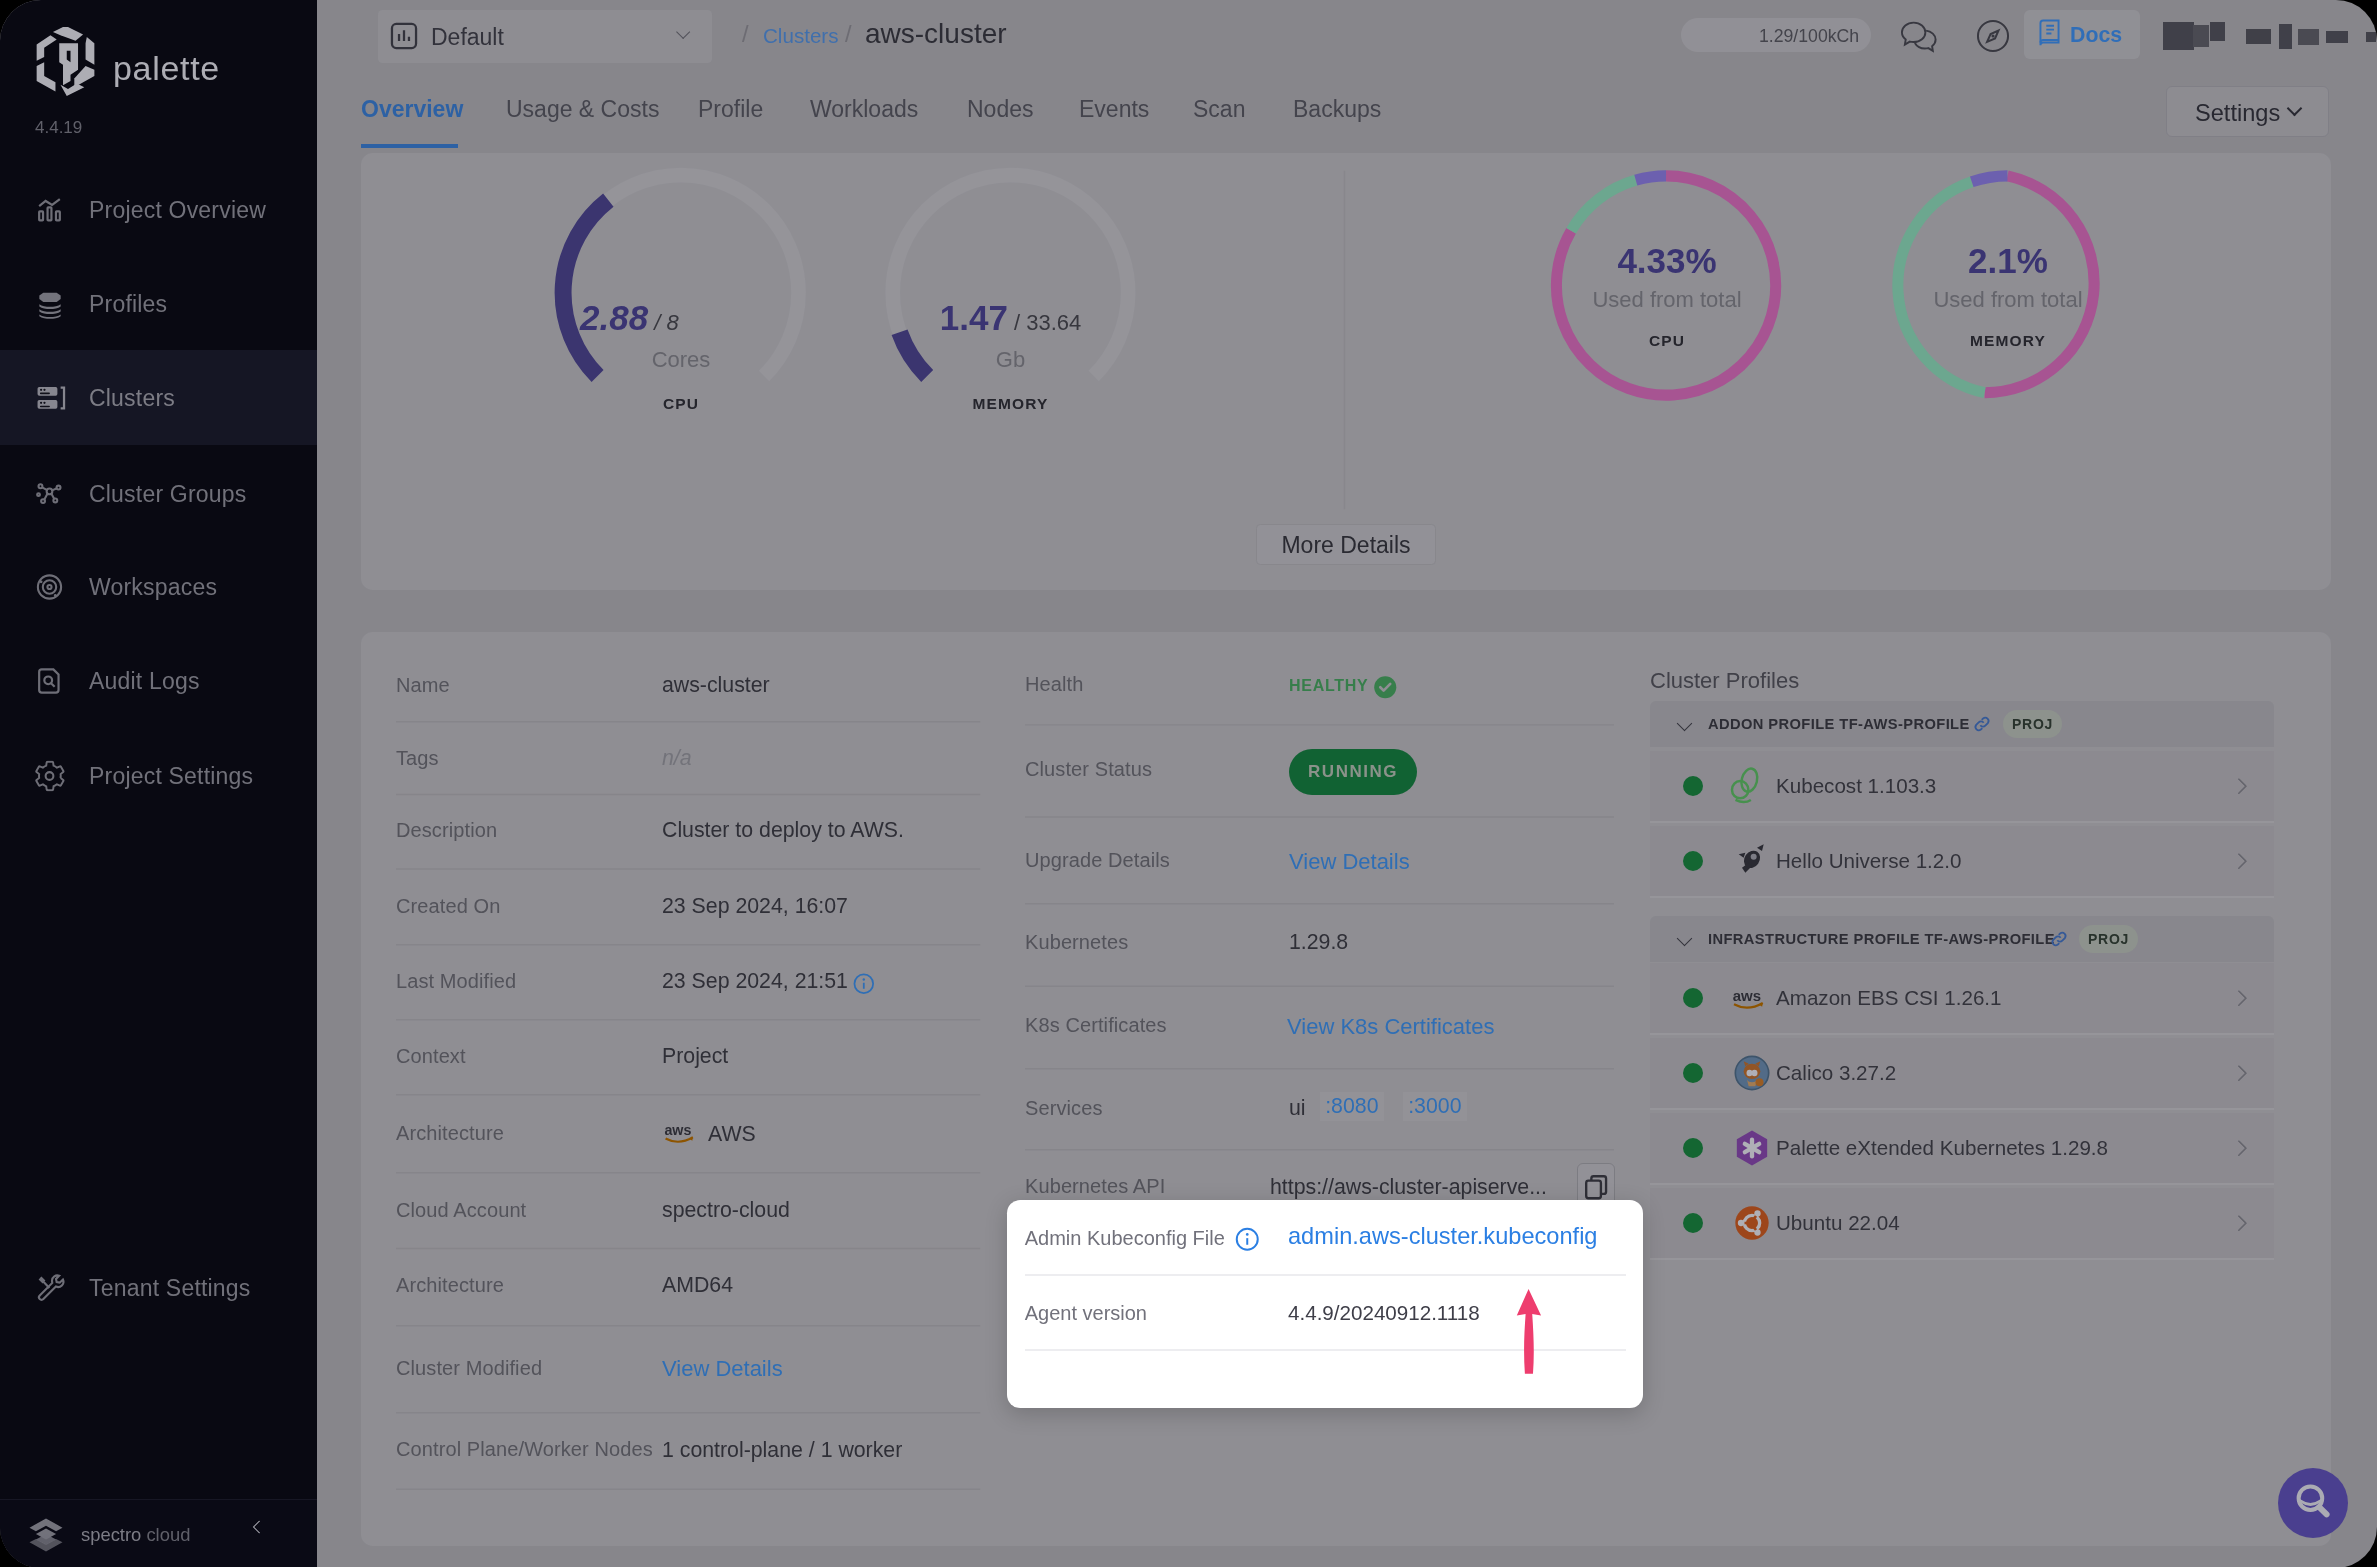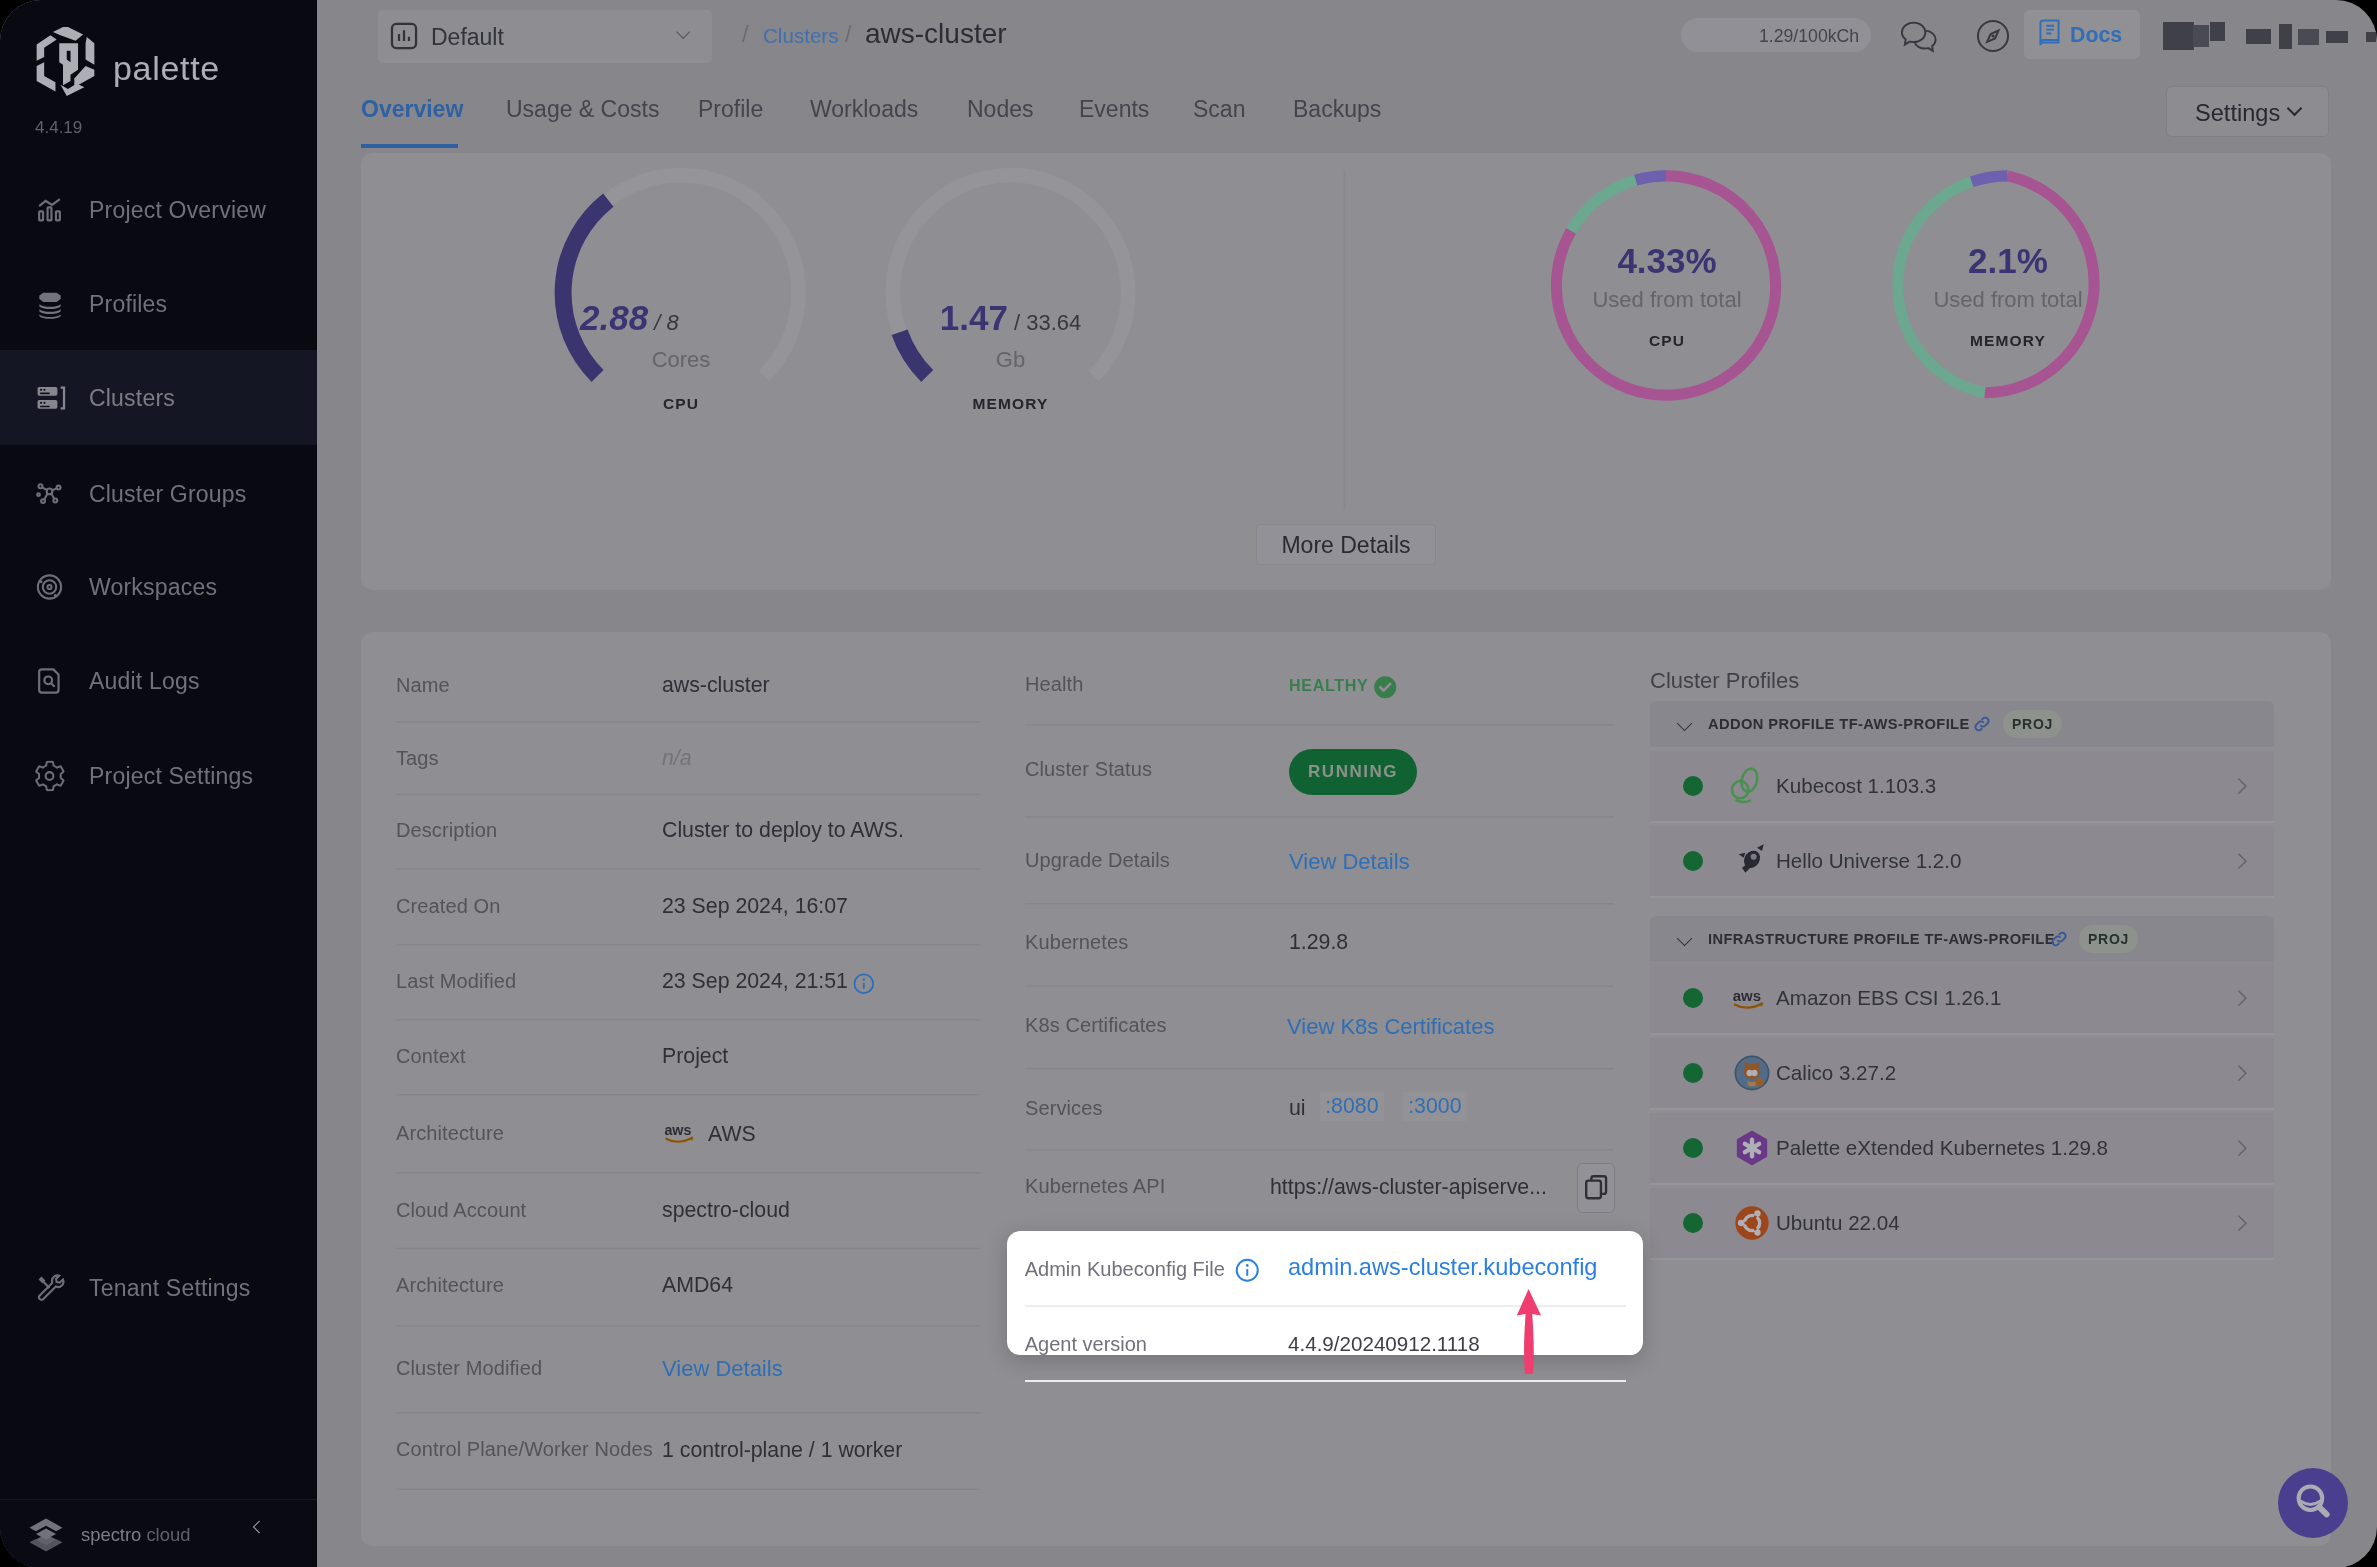--- a/index.html
+++ b/index.html
@@ -462,21 +462,21 @@
   <div class="abs" style="left:2278px; top:1468px; width:70px; height:70px; border-radius:50%; background:#5548A4;">
     <svg width="70" height="70" viewBox="0 0 95 95">
       <circle cx="44" cy="41" r="16" fill="none" stroke="#C5C4CE" stroke-width="5.5"></circle>
       <path d="M31 45 Q44 54 57 45" fill="none" stroke="#C5C4CE" stroke-width="4" stroke-linecap="round"></path>
       <line x1="56" y1="53" x2="66" y2="63" stroke="#C5C4CE" stroke-width="8" stroke-linecap="round"></line>
     </svg>
   </div>
 </div>
 
   <div id="highlight">
-    <div class="abs" style="left:1007px; top:1231px; width:636px; height:124px; background:#FFFFFF; border-radius:13.2px; box-shadow:0 5.9px 22px rgba(0,0,0,0.18);text-decoration:underline;">
+    <div class="abs" style="left:1007px; top:1200px; width:636px; height:208px; background:#FFFFFF; border-radius:13.2px; box-shadow:0 5.9px 22px rgba(0,0,0,0.18);text-decoration:underline;">
       <div class="abs" style="left:17.7px; top:27px; font-size:20px; color:#71717B;">Admin Kubeconfig File</div>
       <svg class="abs" style="left:227px; top:26px;" width="26.5" height="26.5" viewBox="0 0 24 24" fill="none" stroke="#2B7FE3" stroke-width="1.8">
         <circle cx="12" cy="12" r="9.5"></circle>
         <line x1="12" y1="11" x2="12" y2="17"></line>
         <circle cx="12" cy="7.6" r="1.2" fill="#2B7FE3" stroke="none"></circle>
       </svg>
       <div class="abs" style="left:281px; top:23px; font-size:23.6px; font-weight:500; color:#2B7FE3;">admin.aws-cluster.kubeconfig</div>
       <div class="abs" style="left:17.7px; top:74px; width:601px; height:1.5px; background:#EDEDF0;"></div>
       <div class="abs" style="left:17.7px; top:102px; font-size:20px; color:#71717B;">Agent version</div>
       <div class="abs" style="left:281px; top:101px; font-size:20.6px; color:#3E3E48;">4.4.9/20240912.1118</div>

